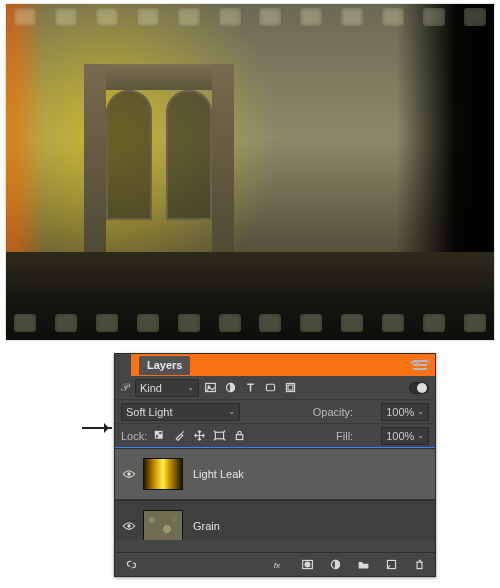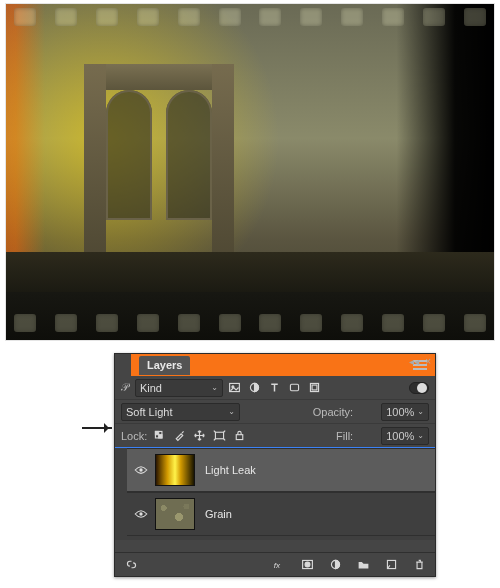--- a/index.html
+++ b/index.html
@@ -61,21 +61,21 @@
   .row { display:flex; align-items:center; gap:4px; height:24px; padding:0 6px; }
   .row.filters { border-bottom:1px solid #3a3a3a; }
   .row.blend { border-bottom:1px solid #3a3a3a; }
   .row.lock { border-bottom:1px solid #3b82f6; }
 
   .select {
     display:flex; align-items:center; justify-content:space-between;
     background:#3a3a3a; border:1px solid #2a2a2a; height:18px; padding:0 4px;
     color:#ddd; border-radius:2px;
   }
-  .select.kind { width:88px; }
+  .select.kind { width:64px; }
   .select.blendmode { width:119px; }
   .chev { font-size:8px; color:#bbb; }
   .field {
     display:flex; align-items:center; background:#3a3a3a; border:1px solid #2a2a2a;
     height:18px; padding:0 4px; border-radius:2px;margin-left:24px;
   }
   .field .chev { margin-left:3px; }
   .lbl { color:#bbb; }
   .spacer { flex:1; }
 
@@ -85,22 +85,22 @@
     width:20px; height:12px; border-radius:6px; background:#2e2e2e; position:relative;
     border:1px solid #222;
   }
   .toggle::after { content:""; position:absolute; right:1px; top:0; width:10px; height:10px; border-radius:50%; background:#ddd; }
 
   .search { color:#bbb; font-size:11px; margin-right:2px; }
 
   
   .layers-list { background:#3f3f3f; height:92px; overflow:hidden; }
   .layer {
-    display:flex; align-items:center; height:44px; border:1px solid #2f2f2f;
-    border-left:none; border-right:none;margin-left:12px;
+    display:flex; align-items:center; height:52px; border:1px solid #2f2f2f;
+    border-left:none; border-right:none;
   }
   .layer.sel { background:#5c5c5c; }
   .vis { width:28px; display:flex; justify-content:center; }
   .eye { width:14px; height:10px; }
   .thumb { width:40px; height:32px; border:1px solid #111; margin-right:10px; }
   .thumb.leak { background:linear-gradient(90deg,#2b1600 0%, #d29a00 30%, #fff34a 50%, #d29a00 65%, #1a1500 100%); }
   .thumb.grain { background:
       radial-gradient(circle at 20% 30%, #8c8a66 0 3px, transparent 3px),
       radial-gradient(circle at 60% 60%, #9a976e 0 4px, transparent 4px),
       radial-gradient(circle at 80% 25%, #7a785a 0 3px, transparent 3px),

